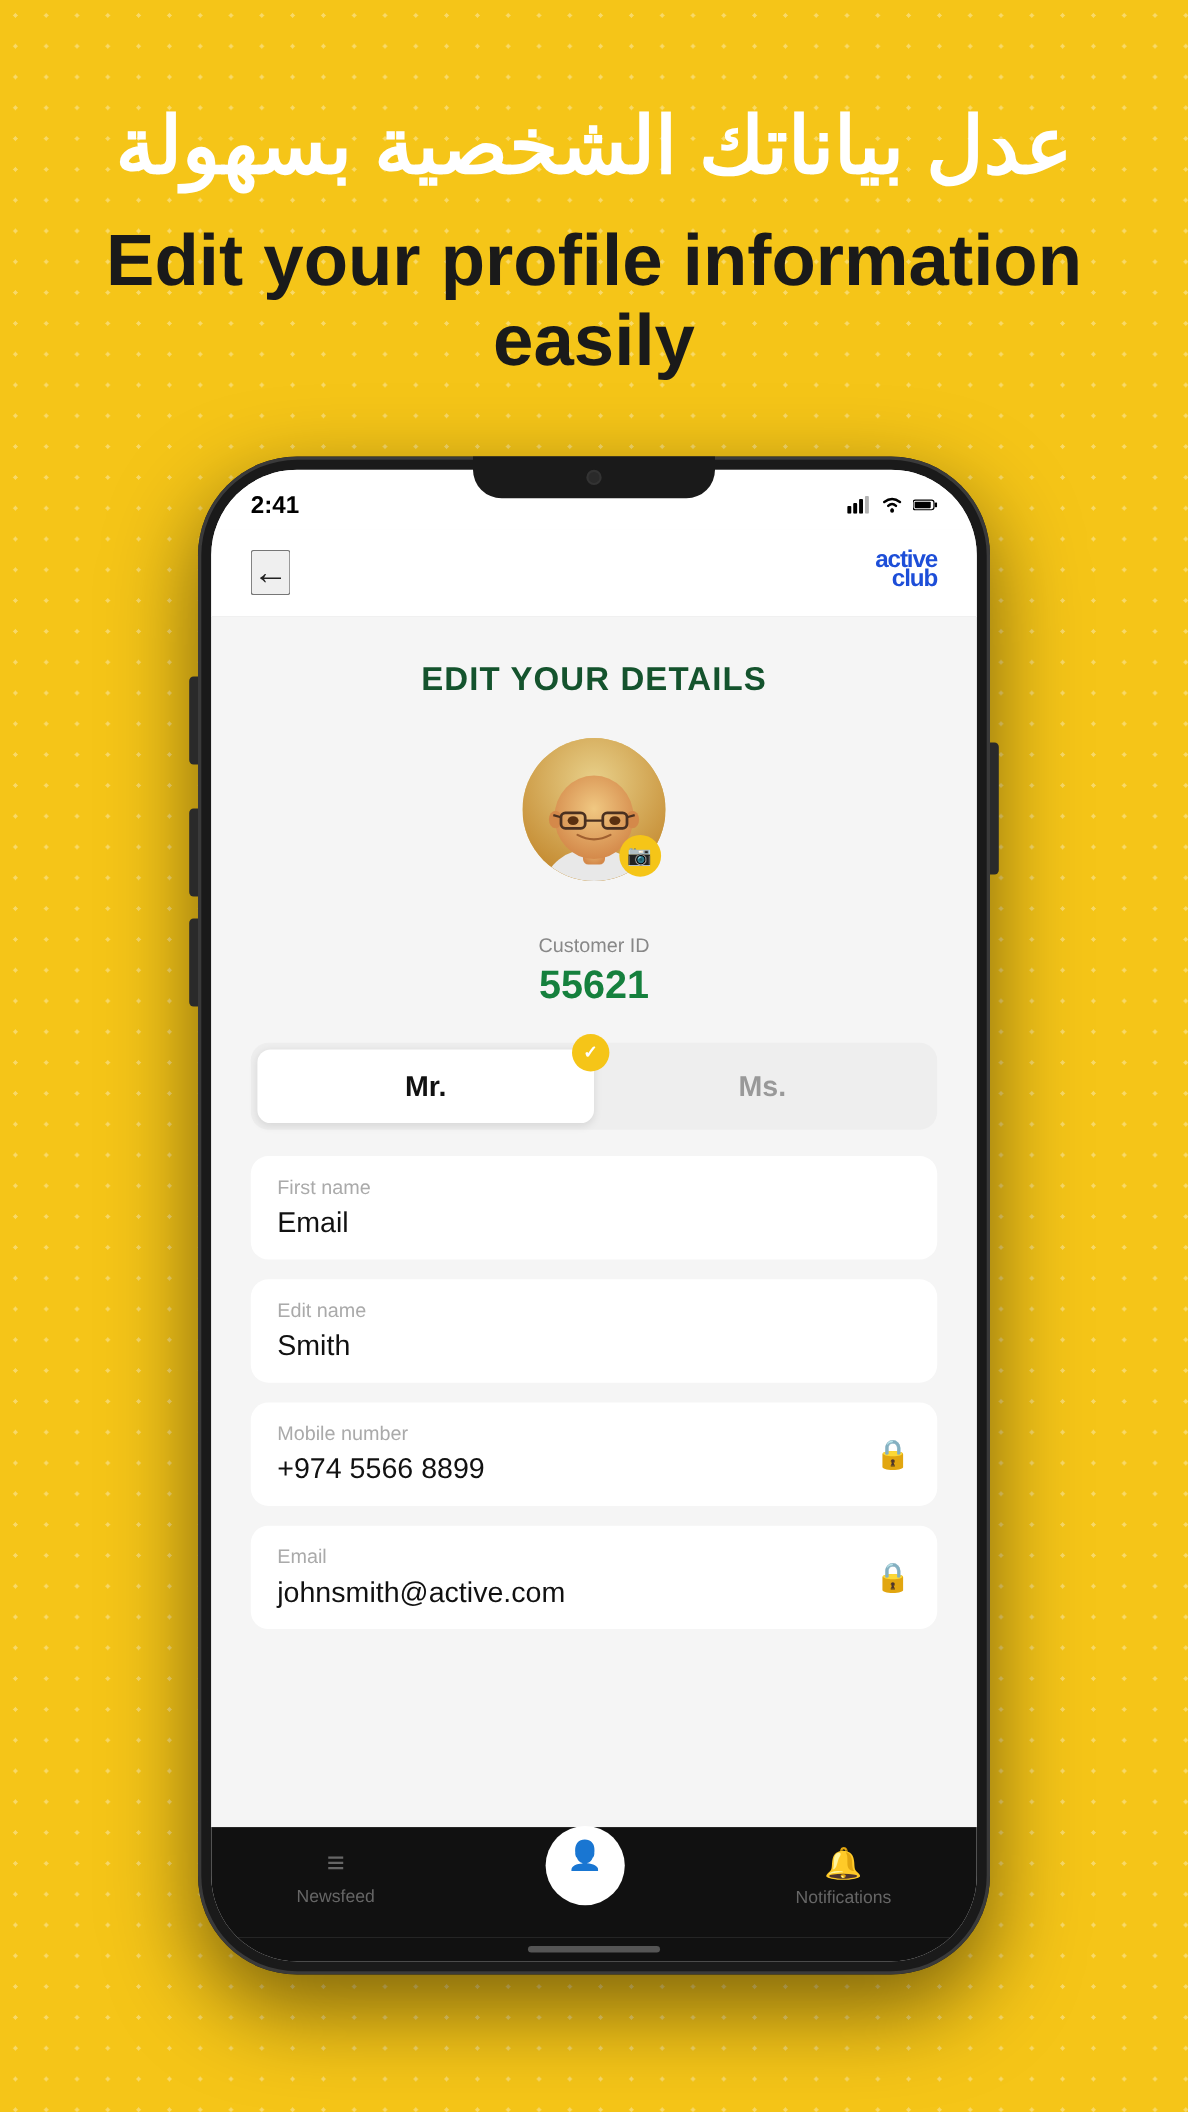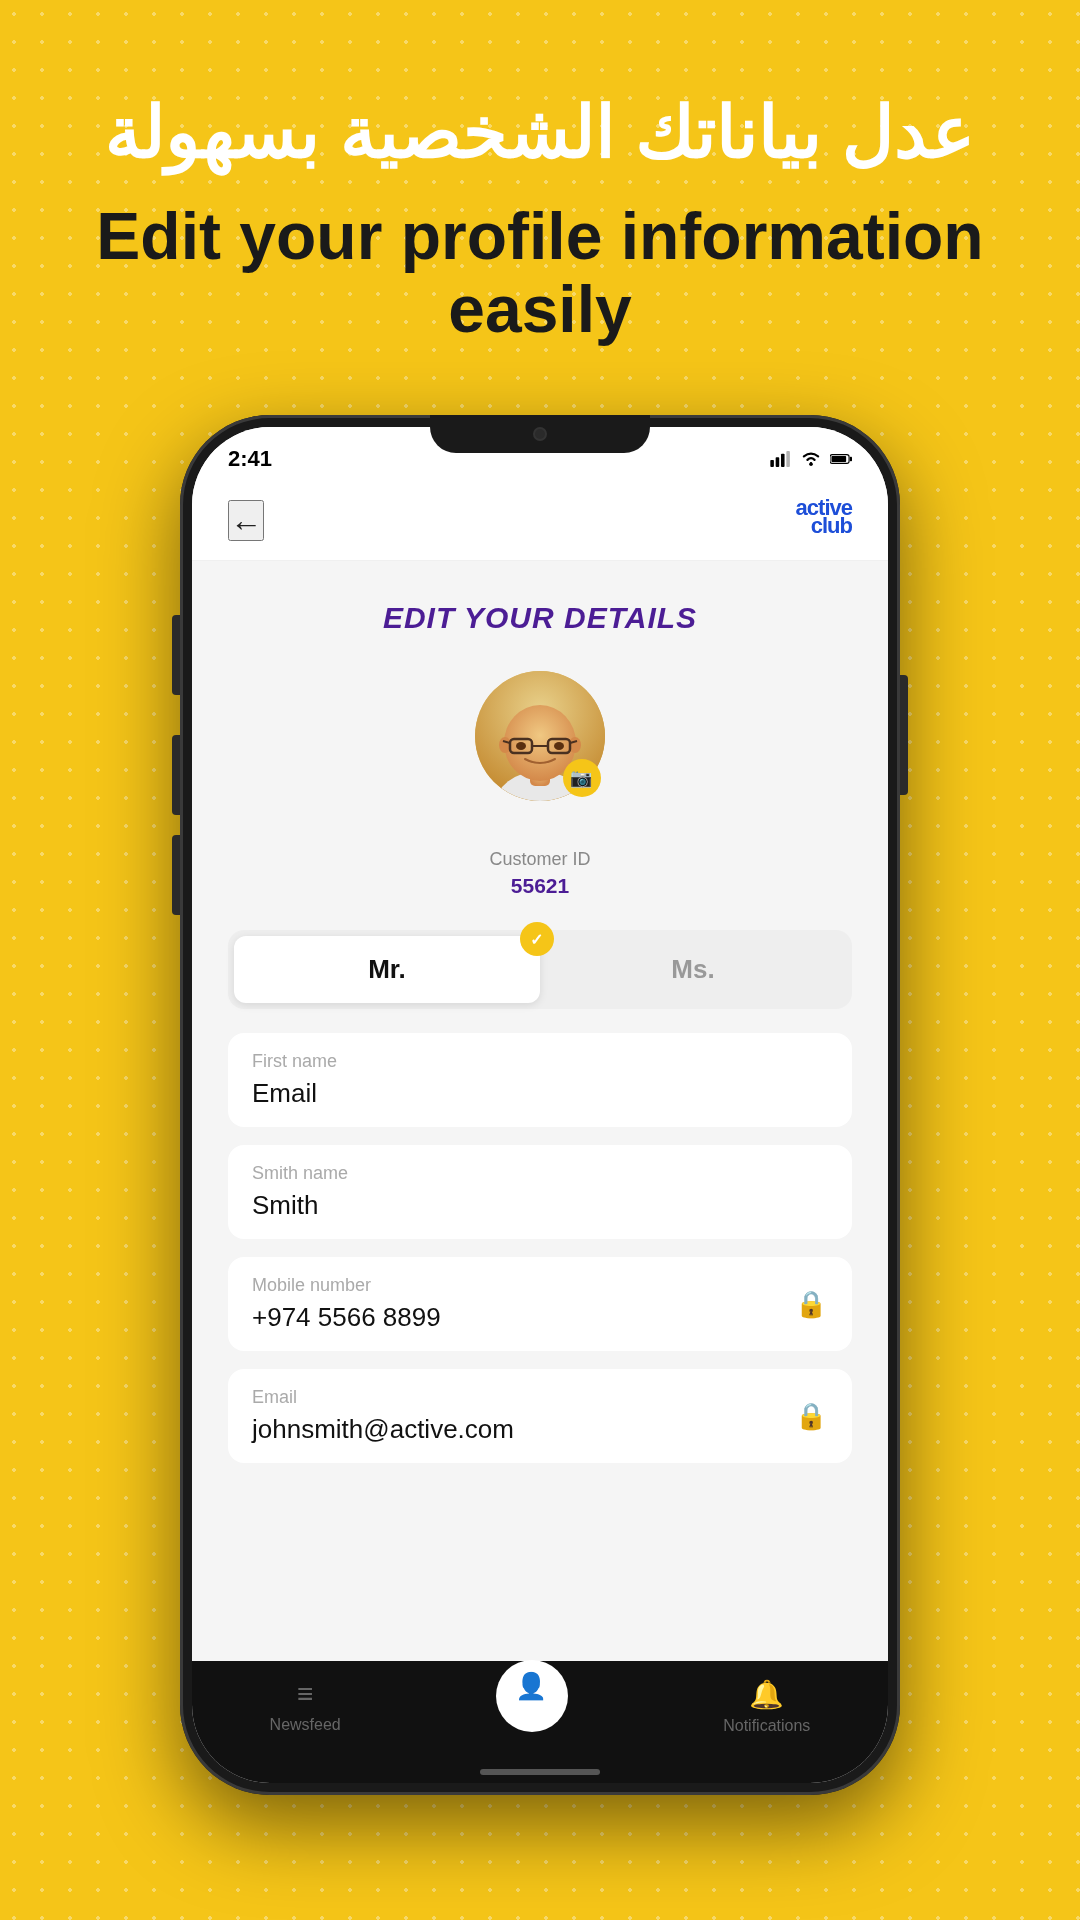--- a/index.html
+++ b/index.html
@@ -197,25 +197,24 @@
     .scroll-content {
       flex: 1;
       overflow-y: auto;
       background: #f5f5f5;
       padding: 40px 36px 20px;
     }
 
     .section-title {
       font-size: 30px;
       font-weight: 900;
-      color: #4c1d95;
+      color: #14532d;
       text-align: center;
       letter-spacing: 1px;
       margin-bottom: 36px;
-      font-style: italic;
     }
 
     
     .avatar-section {
       display: flex;
       flex-direction: column;
       align-items: center;
       margin-bottom: 32px;
     }
 
@@ -259,23 +258,23 @@
     }
 
     .customer-id-label {
       font-size: 18px;
       color: #888;
       margin-bottom: 4px;
       margin-top: 36px;
     }
 
     .customer-id-value {
-      font-size: 21px;
+      font-size: 36px;
       font-weight: 700;
-      color: #4c1d95;
+      color: #15803d;
     }
 
     
     .gender-selector {
       display: flex;
       gap: 0;
       background: #eee;
       border-radius: 16px;
       padding: 6px;
       margin-bottom: 24px;
@@ -525,21 +524,21 @@
               <span>Ms.</span>
             </div>
           </div>
 
           <div class="form-field">
             <div class="field-label">First name</div>
             <div class="field-value">Email</div>
           </div>
 
           <div class="form-field">
-            <div class="field-label">Smith name</div>
+            <div class="field-label">Edit name</div>
             <div class="field-value">Smith</div>
           </div>
 
           <div class="form-field">
             <div class="field-label">Mobile number</div>
             <div class="field-value">+974 5566 8899</div>
             <div class="field-lock">🔒</div>
           </div>
 
           <div class="form-field">

